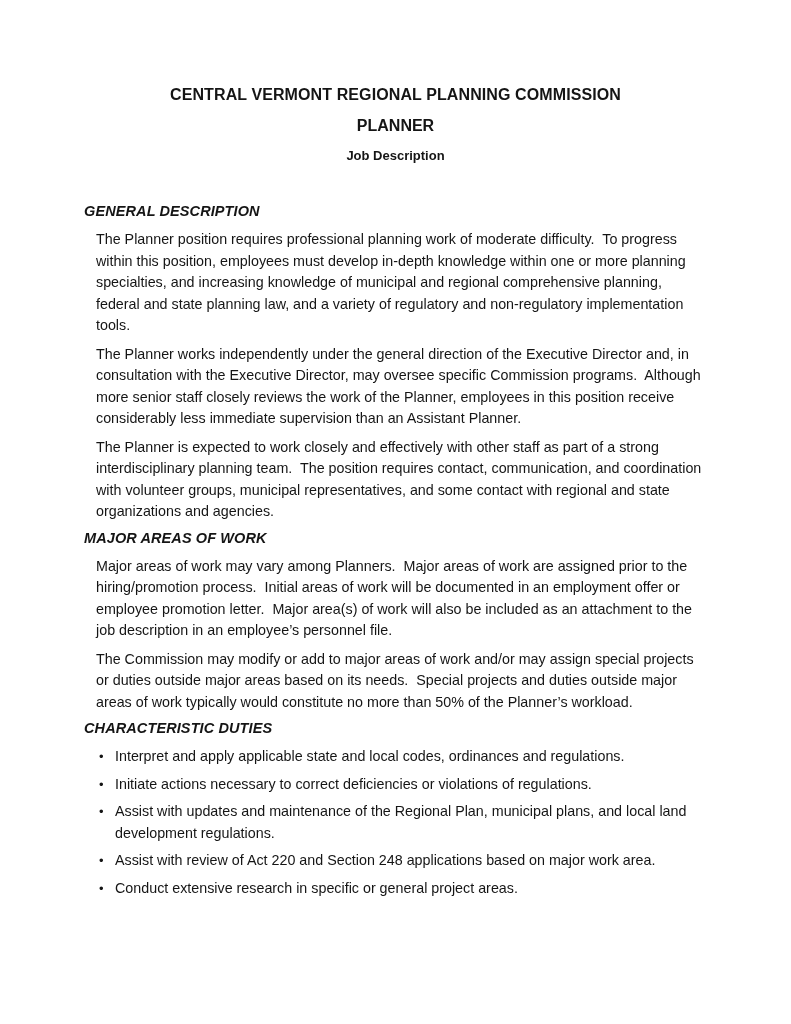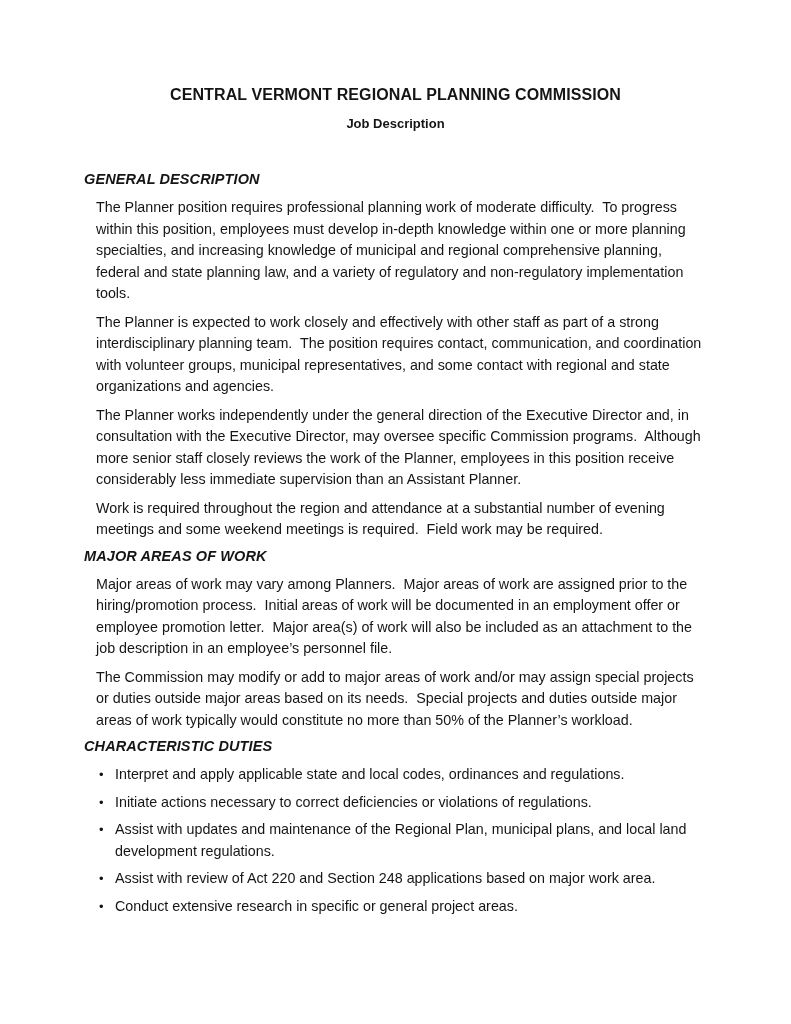--- a/index.html
+++ b/index.html
@@ -88,29 +88,29 @@
     white-space: pre-wrap;
   }
 </style>
 </head>
 <body>
 
 <div class="page">
 
   <div class="doc-header">
     <div class="doc-title">CENTRAL VERMONT REGIONAL PLANNING COMMISSION</div>
+    <div class="doc-subtitle">PLANNER</div>
     <div class="doc-type">Job Description</div>
   </div>
 
   <div>
     <div class="section-heading first">GENERAL DESCRIPTION</div>
     <p class="body-paragraph">The Planner position requires professional planning work of moderate difficulty.  To progress within this position, employees must develop in-depth knowledge within one or more planning specialties, and increasing knowledge of municipal and regional comprehensive planning, federal and state planning law, and a variety of regulatory and non-regulatory implementation tools.</p>
+    <p class="body-paragraph">The Planner works independently under the general direction of the Executive Director and, in consultation with the Executive Director, may oversee specific Commission programs.  Although more senior staff closely reviews the work of the Planner, employees in this position receive considerably less immediate supervision than an Assistant Planner.</p>
     <p class="body-paragraph">The Planner is expected to work closely and effectively with other staff as part of a strong interdisciplinary planning team.  The position requires contact, communication, and coordination with volunteer groups, municipal representatives, and some contact with regional and state organizations and agencies.</p>
-    <p class="body-paragraph">The Planner works independently under the general direction of the Executive Director and, in consultation with the Executive Director, may oversee specific Commission programs.  Although more senior staff closely reviews the work of the Planner, employees in this position receive considerably less immediate supervision than an Assistant Planner.</p>
-    <p class="body-paragraph">Work is required throughout the region and attendance at a substantial number of evening meetings and some weekend meetings is required.  Field work may be required.</p>
   </div>
 
   <div>
     <div class="section-heading later">MAJOR AREAS OF WORK</div>
     <p class="body-paragraph">Major areas of work may vary among Planners.  Major areas of work are assigned prior to the hiring/promotion process.  Initial areas of work will be documented in an employment offer or employee promotion letter.  Major area(s) of work will also be included as an attachment to the job description in an employee’s personnel file.</p>
     <p class="body-paragraph">The Commission may modify or add to major areas of work and/or may assign special projects or duties outside major areas based on its needs.  Special projects and duties outside major areas of work typically would constitute no more than 50% of the Planner’s workload.</p>
   </div>
 
   <div>
     <div class="section-heading later">CHARACTERISTIC DUTIES</div>

